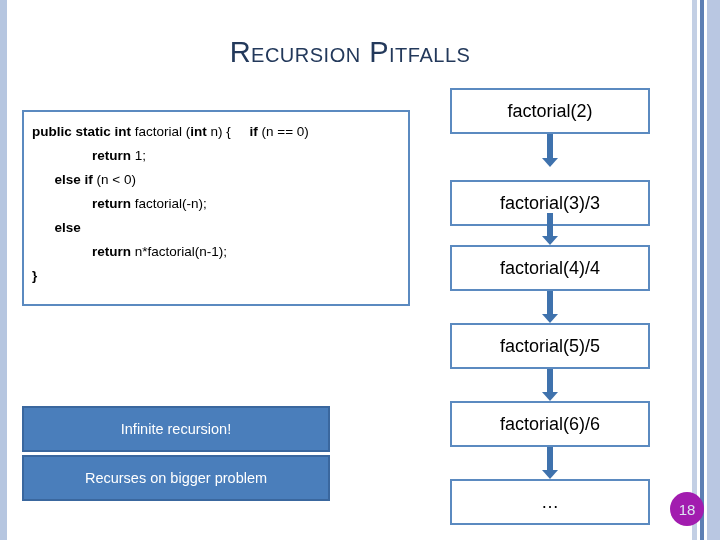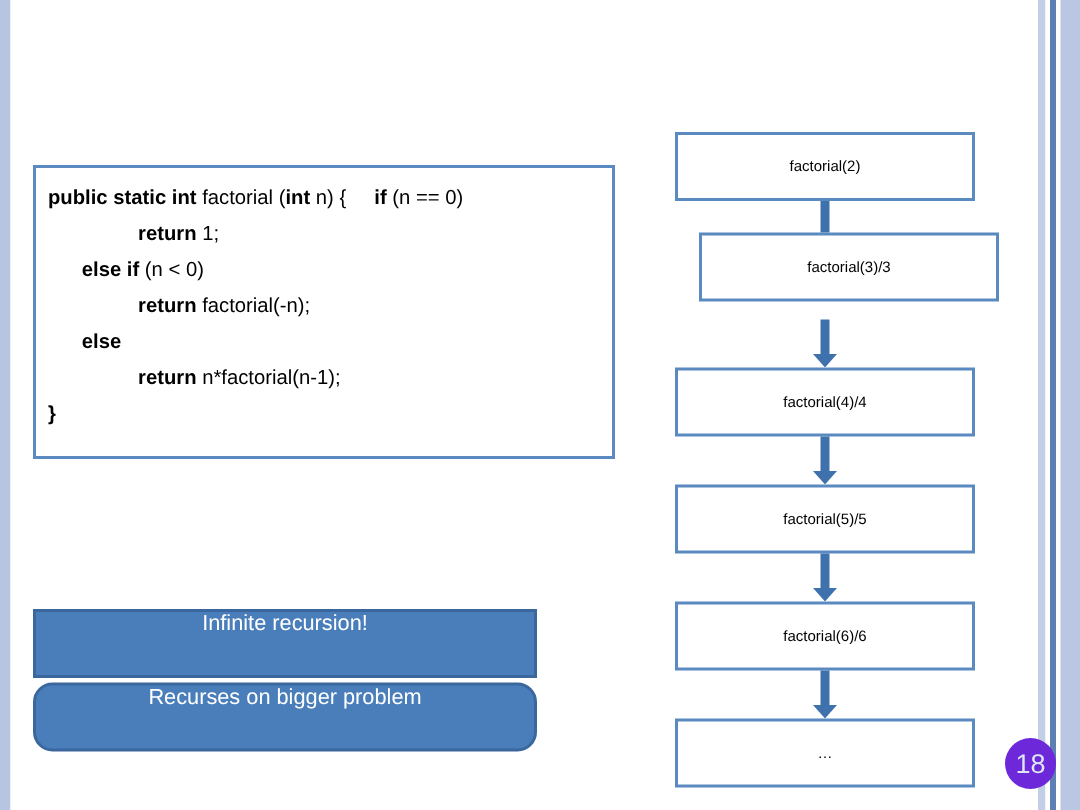--- a/index.html
+++ b/index.html
@@ -70,21 +70,21 @@
 
   
   .flow-box {
     position: absolute;
     border: 2px solid #5b8ac0;
     box-sizing: border-box;
     background: #ffffff;
     display: flex;
     align-items: center;
     justify-content: center;
-    font-size: 10px;
+    font-size: 18px;
     color: #000000;
     left: 450px;
     width: 200px;
     height: 46px;
   }
 
   
   .arrow {
     position: absolute;
     left: 547px;
@@ -98,73 +98,74 @@
     height: 0;
     border-left: 8px solid transparent;
     border-right: 8px solid transparent;
     border-top: 9px solid #3f72ad;
   }
 
   
   .callout {
     position: absolute;
     left: 22px;
-    width: 336px;
+    width: 308px;
     background: #4a7ebb;
     border: 2px solid #3a679e;
     box-sizing: border-box;
     color: #ffffff;
     display: flex;
-    align-items: flex-start;
+    align-items: center;
     justify-content: center;
     font-size: 14.5px;
   }
 
   
   .page-badge {
     position: absolute;
     left: 670px;
     top: 492px;
     width: 34px;
     height: 34px;
     border-radius: 50%;
-    background: #6d28d9;
+    background: #a21caf;
     color: #dde6f2;
     display: flex;
     align-items: center;
     justify-content: center;
-    font-size: 18px;
+    font-size: 15px;
   }
 </style>
 </head>
 <body>
 
 <div id="slide">
 
   <div class="band band-left-outer"></div>
   <div class="band band-left-inner"></div>
 
   <div class="band band-r1"></div>
   <div class="band band-r2"></div>
   <div class="band band-r3"></div>
   <div class="band band-r4"></div>
   <div class="band band-r5"></div>
 
+  <div class="title">Recursion Pitfalls</div>
 
   <div class="code-box">
     <div class="code-lines" id="code-lines"><div><b>public static int </b><span>factorial (</span><b>int </b><span>n) {</span><span>     </span><b>if </b><span>(n == 0)</span></div><div><span>                </span><b>return </b><span>1;</span></div><div><span>      </span><b>else if </b><span>(n &lt; 0)</span></div><div><span>                </span><b>return </b><span>factorial(-n);</span></div><div><span>      </span><b>else</b></div><div><span>                </span><b>return </b><span>n*factorial(n-1);</span></div><div><b>}</b></div></div>
   </div>
 
   <div id="flow-layer">
       <div class="flow-box" style="top: 88px;">
         <span>factorial(2)</span>
       </div>
       <div class="arrow" style="top: 134px; height: 24px;"></div>
       <div class="arrow-head" style="top: 158px;"></div>
-      <div class="flow-box" style="top: 155px; margin-left: 16px;">
+      <div class="flow-box" style="top: 180px;">
         <span>factorial(3)/3</span>
       </div>
       <div class="arrow" style="top: 213px; height: 23px;"></div>
       <div class="arrow-head" style="top: 236px;"></div>
       <div class="flow-box" style="top: 245px;">
         <span>factorial(4)/4</span>
       </div>
       <div class="arrow" style="top: 291px; height: 23px;"></div>
       <div class="arrow-head" style="top: 314px;"></div>
       <div class="flow-box" style="top: 323px; text-align: center;">
@@ -179,20 +180,20 @@
       <div class="arrow-head" style="top: 470px;"></div>
       <div class="flow-box" style="top: 479px;">
         <span>…</span>
       </div>
     </div>
 
   <div id="callout-layer">
       <div class="callout" style="top: 406px; height: 46px;">
         <span>Infinite recursion!</span>
       </div>
-      <div class="callout" style="top: 455px; height: 46px; border-radius: 13px;">
+      <div class="callout" style="top: 455px; height: 46px;">
         <span>Recurses on bigger problem</span>
       </div>
     </div>
 
   <div class="page-badge">18</div>
 
 </div>
 
 </body></html>

